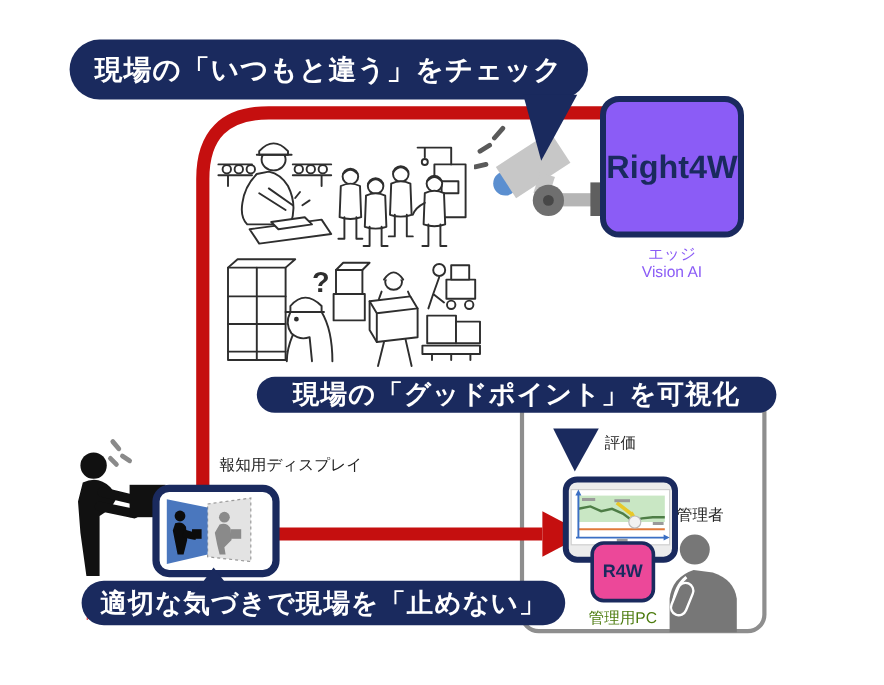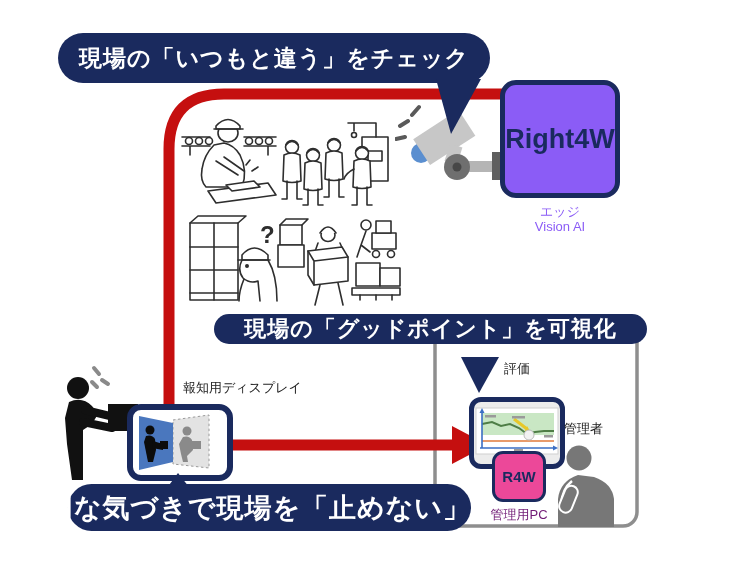--- a/index.html
+++ b/index.html
@@ -8,21 +8,21 @@
   .layer { position:absolute; left:0; top:0; width:737px; height:571px; pointer-events:none; }
   .z1{z-index:1}.z2{z-index:2}.z3{z-index:3}.z5{z-index:5}
 
   .banner {
     position:absolute; background:#1a2a5e; color:#fff; font-weight:bold;
     display:flex; align-items:center; justify-content:center;
     letter-spacing:1px; z-index:4; white-space:nowrap;
   }
   .banner-top    { left:58px;  top:33px;  width:432px; height:50px; border-radius:26px; font-size:23px; }
   .banner-mid    { left:214px; top:314px; width:433px; height:30px; border-radius:23px; font-size:22px; }
-  .banner-bottom { left:68px;  top:484px; width:403px; height:47px; border-radius:25px; font-size:27px;justify-content:flex-end; }
+  .banner-bottom { left:68px;  top:484px; width:403px; height:37px; border-radius:25px; font-size:22px; }
 
   .r4w-main {
     position:absolute; left:500px; top:80px; width:120px; height:118px;
     background:#8b5cf6; border:5px solid #1a2a5e; border-radius:16px;
     display:flex; align-items:center; justify-content:center;
     font-size:27px; font-weight:bold; color:#1a2a5e; z-index:3;
   }
   .edge-caption {
     position:absolute; left:500px; top:204px; width:120px; text-align:center;
     font-size:13px; color:#8b5cf6; line-height:15px; z-index:3;
@@ -39,21 +39,21 @@
     background:#ececec; border:5px solid #1a2a5e; border-radius:12px; z-index:3;
   }
   .eval-label { position:absolute; left:469px; top:360px; width:96px; text-align:center; font-size:13px; color:#222; z-index:3; }
 
   .r4w-badge {
     position:absolute; left:492px; top:451px; width:54px; height:51px;
     background:#ec4899; border:3px solid #1a2a5e; border-radius:11px;
     display:flex; align-items:center; justify-content:center;
     font-size:15px; font-weight:bold; color:#1a2a5e; z-index:4;
   }
-  .pc-label { position:absolute; left:480px; top:506px; width:78px; text-align:center; font-size:13px; color:#701a75; z-index:4; }
+  .pc-label { position:absolute; left:480px; top:506px; width:78px; text-align:center; font-size:13px; color:#4d7c0f; z-index:4; }
   .manager-label { position:absolute; left:564px; top:420px; font-size:13px; color:#222; z-index:3; }
   .worker-label  { position:absolute; left:70px;  top:482px; font-size:13px; color:#ef4444; z-index:4;margin-top:20px; }
 
   svg { display:block; }
 </style>
 </head>
 <body>
 
 <div class="stage">
 

